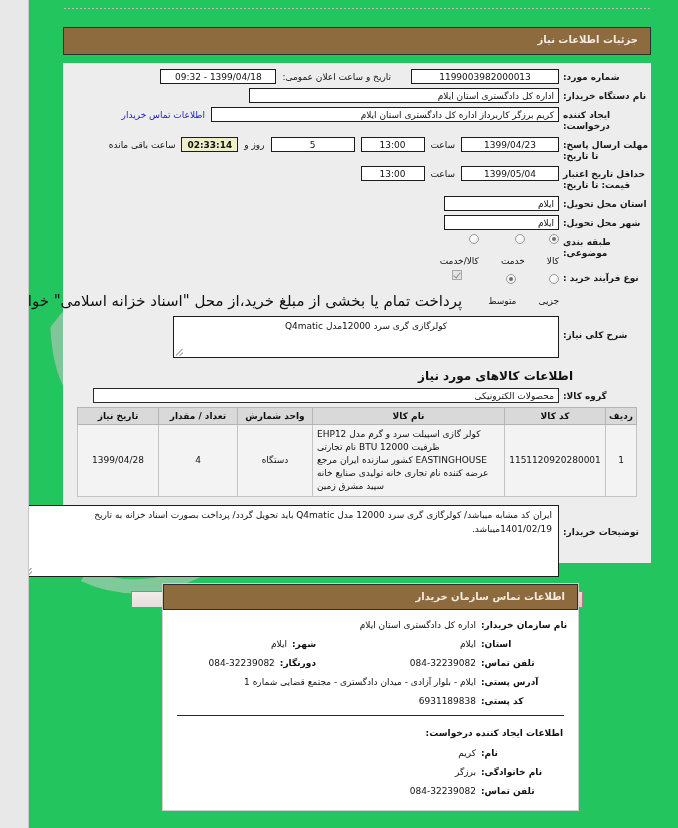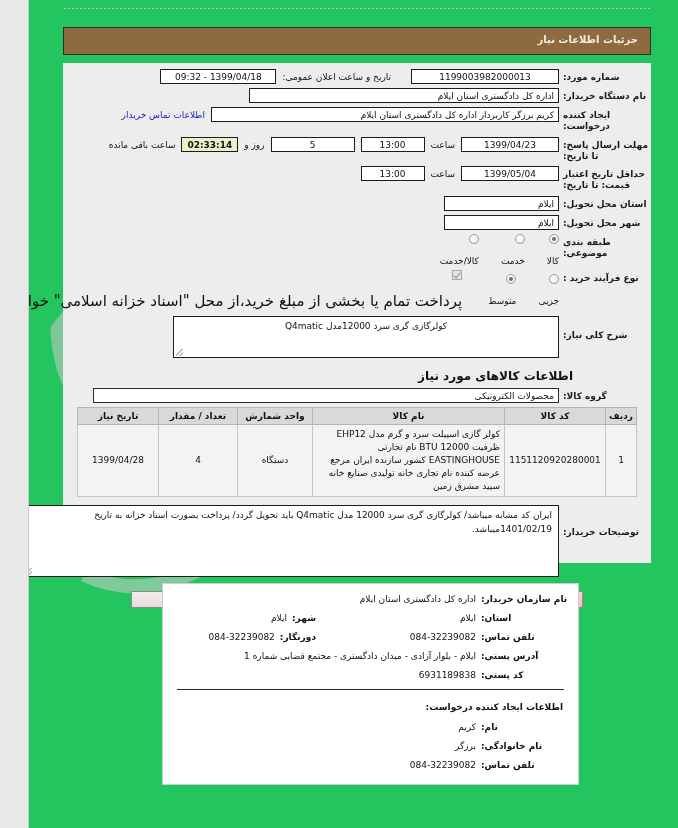--- a/index.html
+++ b/index.html
@@ -263,21 +263,21 @@
   }
   .gtable tbody td {
     border: 1px solid #c4c4c4;
     padding: 3px 4px;
     text-align: center;
     vertical-align: middle;
     color: #111;
     background: rgba(255,255,255,0.35);
   }
   .gtable tbody td.name-cell {
-    text-align: right;
+    text-align: left;
     line-height: 1.45;
   }
   .col-row   { width: 22px; }
   .col-code  { width: 92px; }
   .col-unit  { width: 66px; }
   .col-qty   { width: 70px; }
   .col-date  { width: 72px; }
 
   
   .btnbar {
@@ -547,20 +547,21 @@
           <button class="btn back">بازگشت</button>
           <button class="btn print">چاپ</button>
           <button class="btn wide">مشاهده مدارک پیوستی (0)</button>
           <button class="btn resp">پاسخ به نیاز</button>
         </div>
 
       </div>
     </div>
 
     <div class="contact-panel">
+      <div class="titlebar" style="border-width:1px;">اطلاعات تماس سازمان خریدار</div>
       <div class="contact-body">
 
         <div class="crow">
           <div class="clabel">نام سازمان خریدار:</div>
           <div class="cval">اداره کل دادگستری استان ایلام</div>
         </div>
 
         <div class="crow">
           <div class="clabel">استان:</div>
           <div class="cval mid">ایلام</div>

